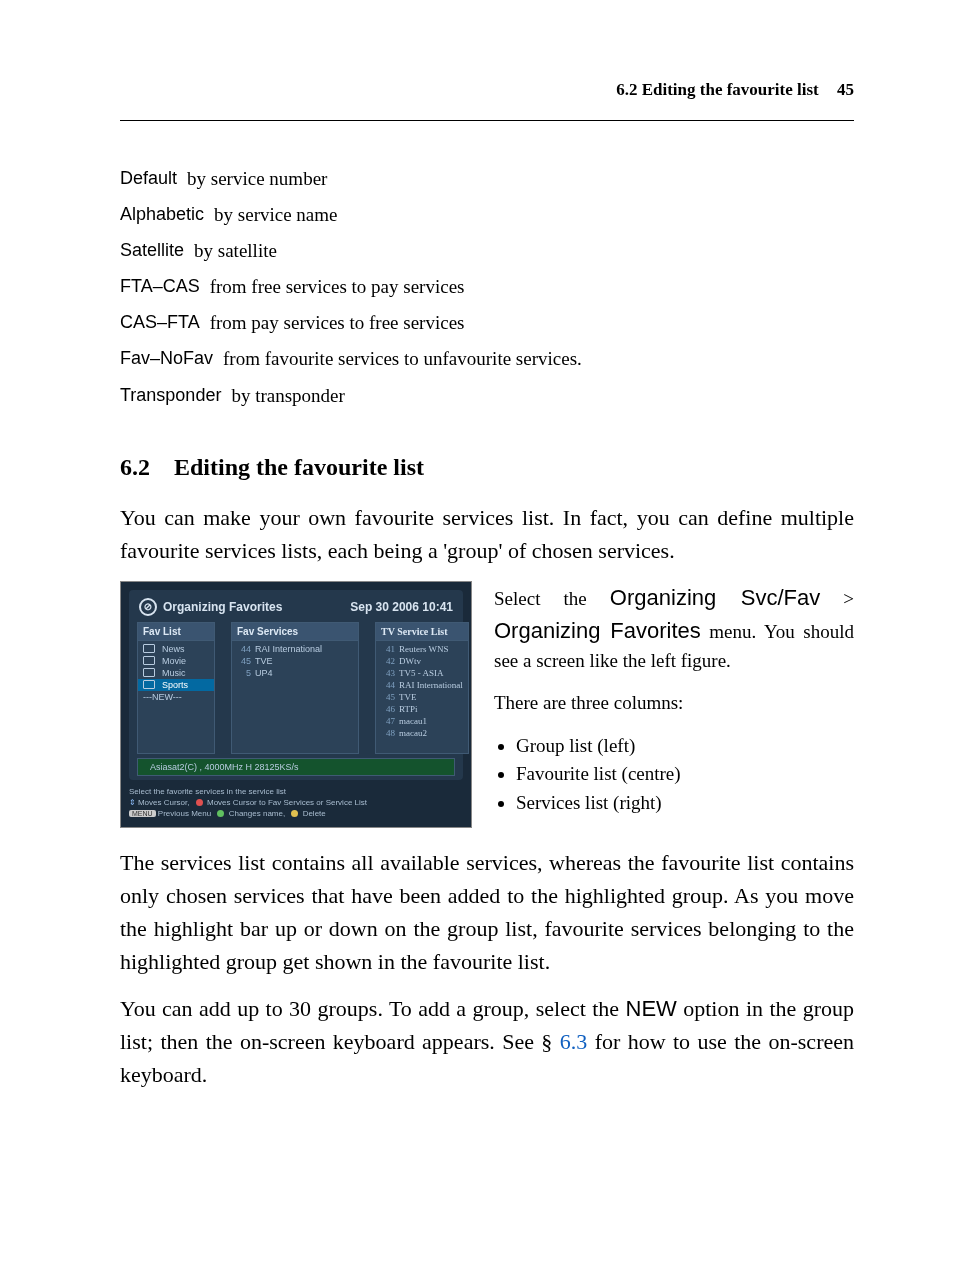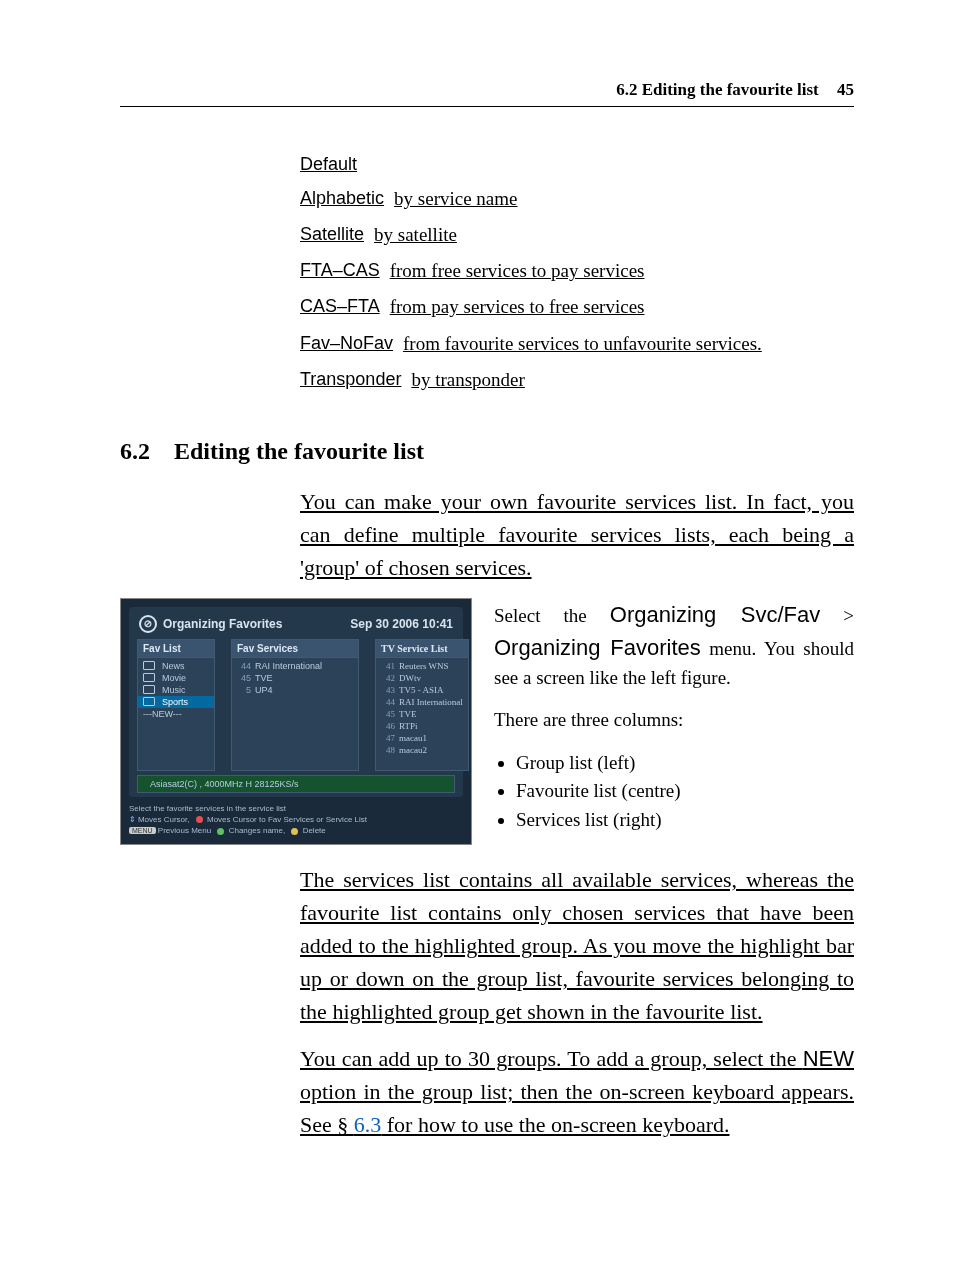--- a/index.html
+++ b/index.html
@@ -13,30 +13,28 @@
     width: 954px;
     height: 1272px;
     box-sizing: border-box;
     padding: 80px 100px 80px 120px;
     position: relative;
   }
   .running-head {
     text-align: right;
     font-weight: bold;
     font-size: 17px;
-    padding-bottom: 6px;
+    padding-bottom: 20px;
     border-bottom: 1px solid #000;
     margin-bottom: 40px;
   }
   .running-head .pg {
     margin-left: 14px;
   }
   .indent-block {
-    margin-left: 180px;
-    text-decoration: underline;
   }
   .sort-list {
     font-size: 19px;
     line-height: 1.9;
   }
   .sort-list .row {
     display: flex;
     gap: 10px;
   }
   .sort-list .term {
@@ -189,20 +187,21 @@
 <div class="page">
 
   <div class="running-head">
     <span>6.2 Editing the favourite list</span>
     <span class="pg">45</span>
   </div>
 
   <div class="indent-block sort-list" id="sort-list">
       <div class="row">
         <span class="term">Default</span>
+        <span>by service number</span>
       </div>
       <div class="row">
         <span class="term">Alphabetic</span>
         <span>by service name</span>
       </div>
       <div class="row">
         <span class="term">Satellite</span>
         <span>by satellite</span>
       </div>
       <div class="row">

